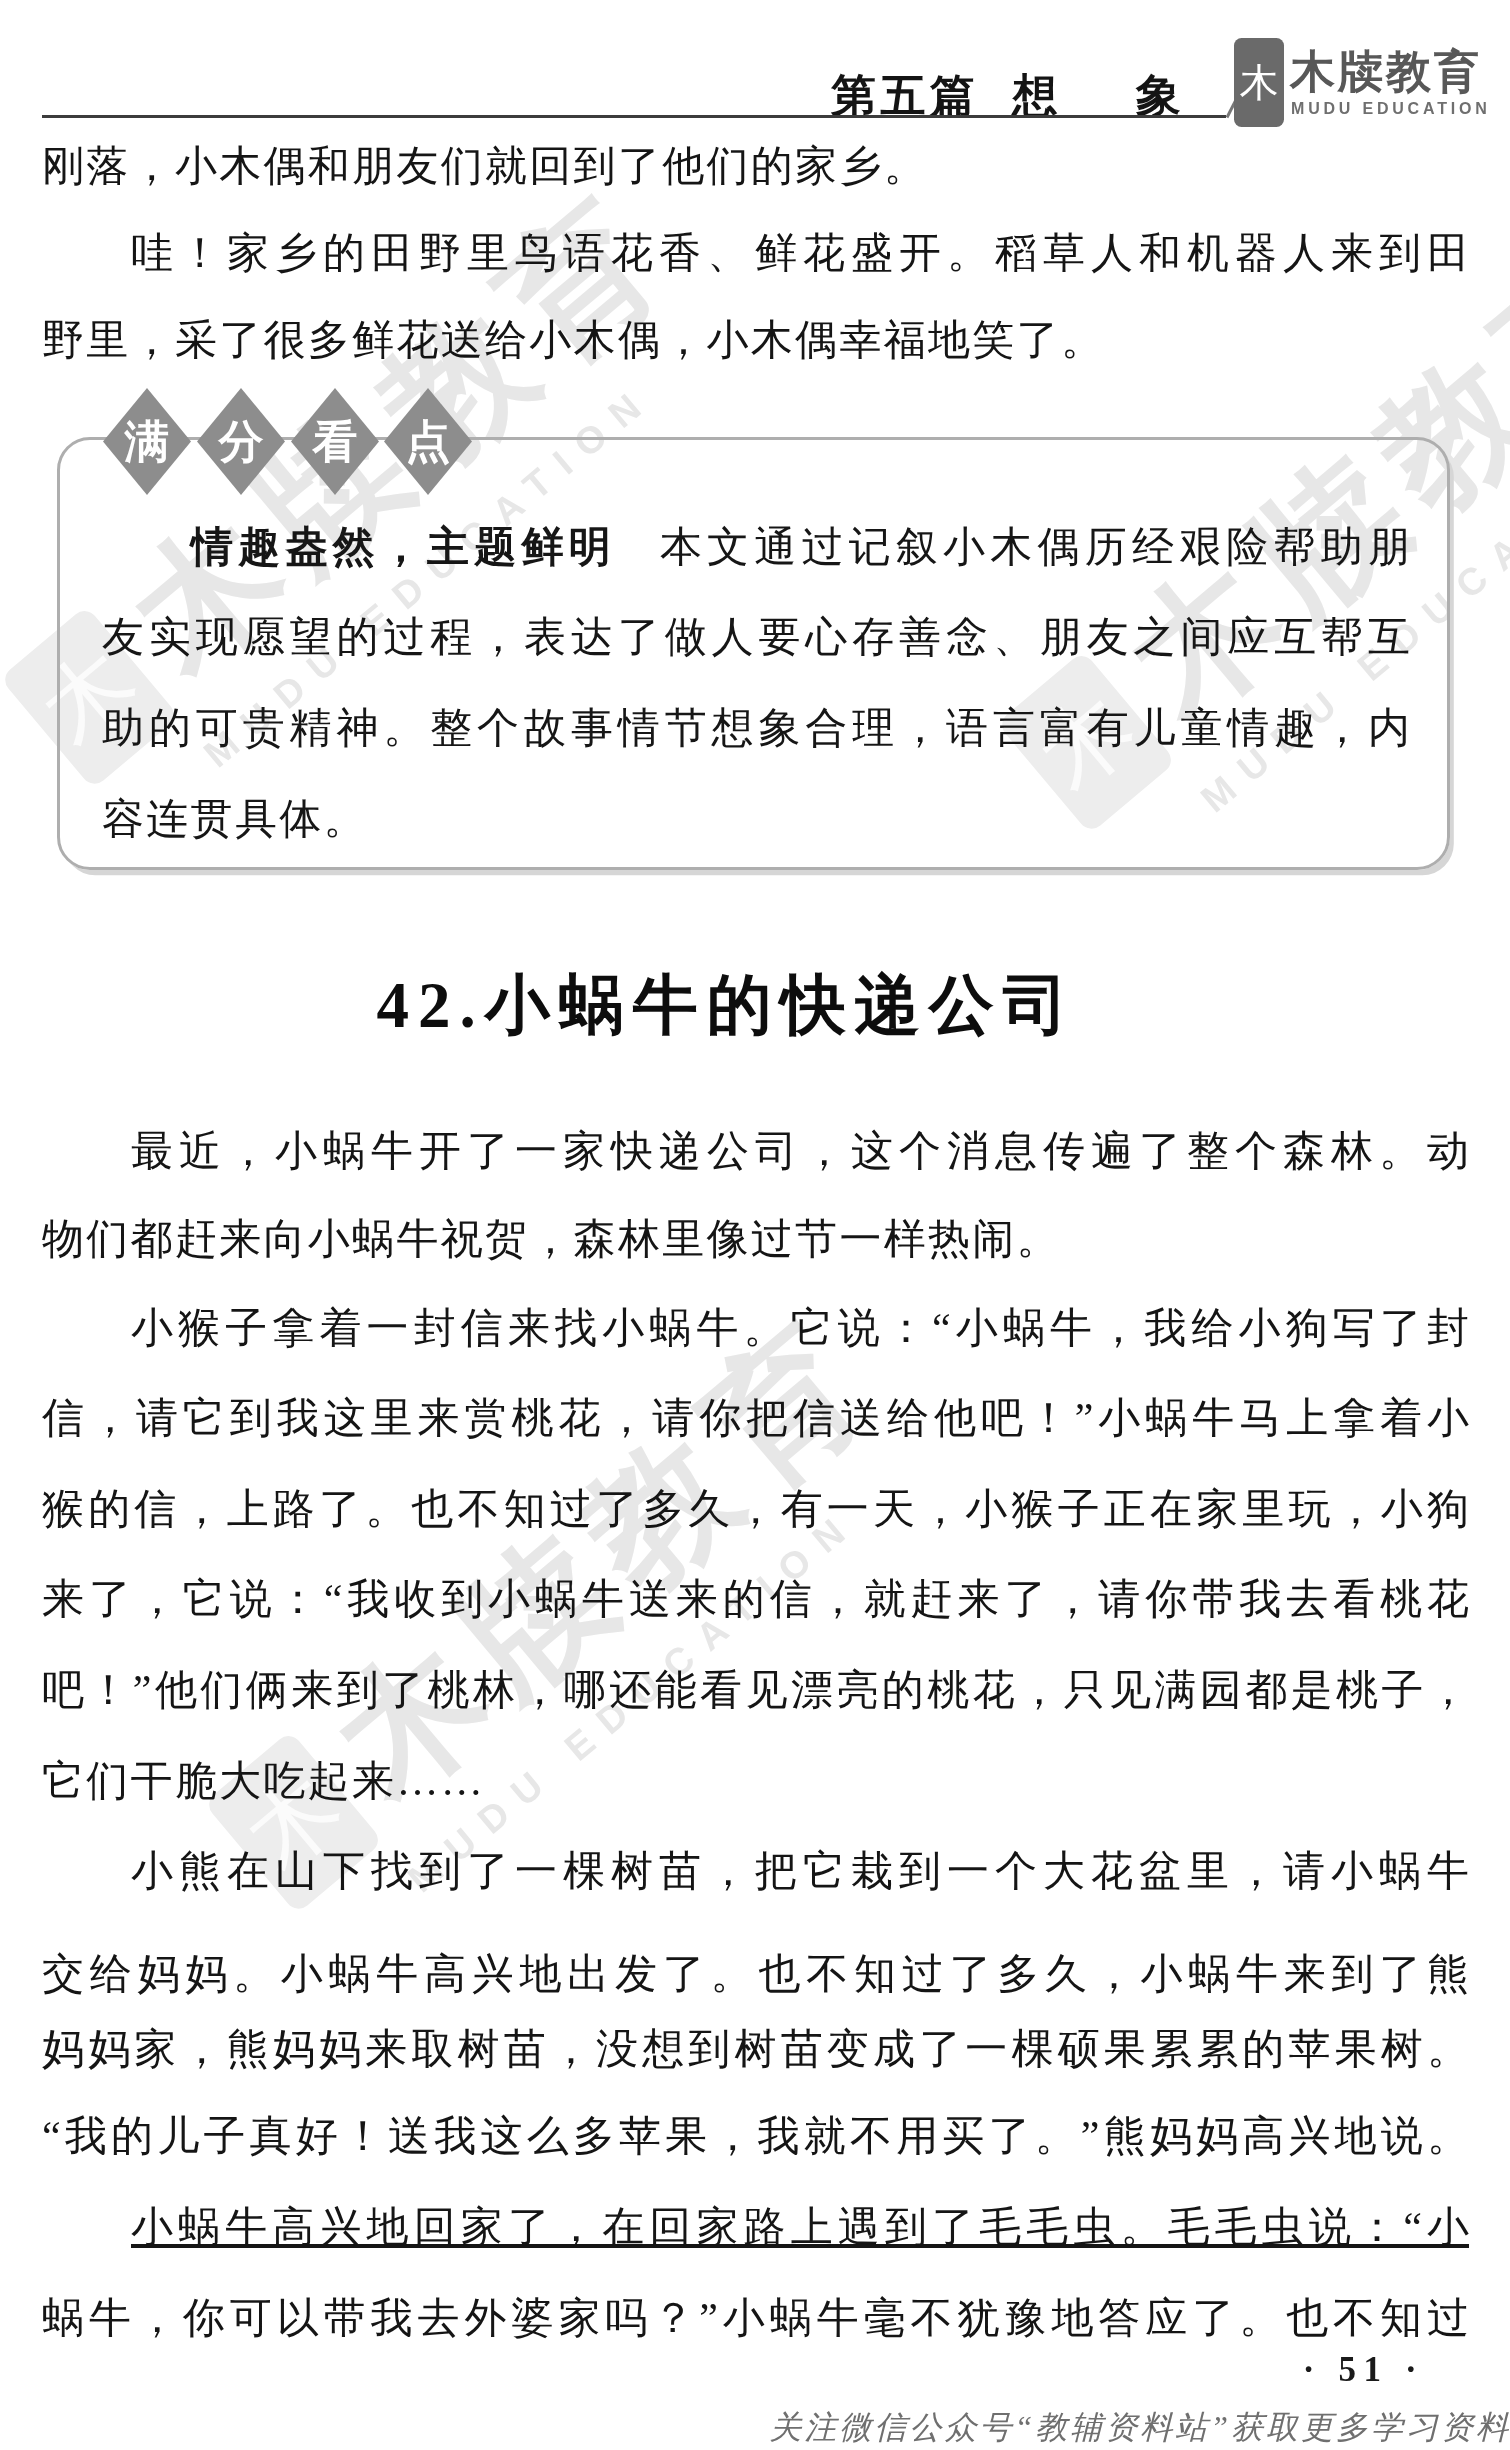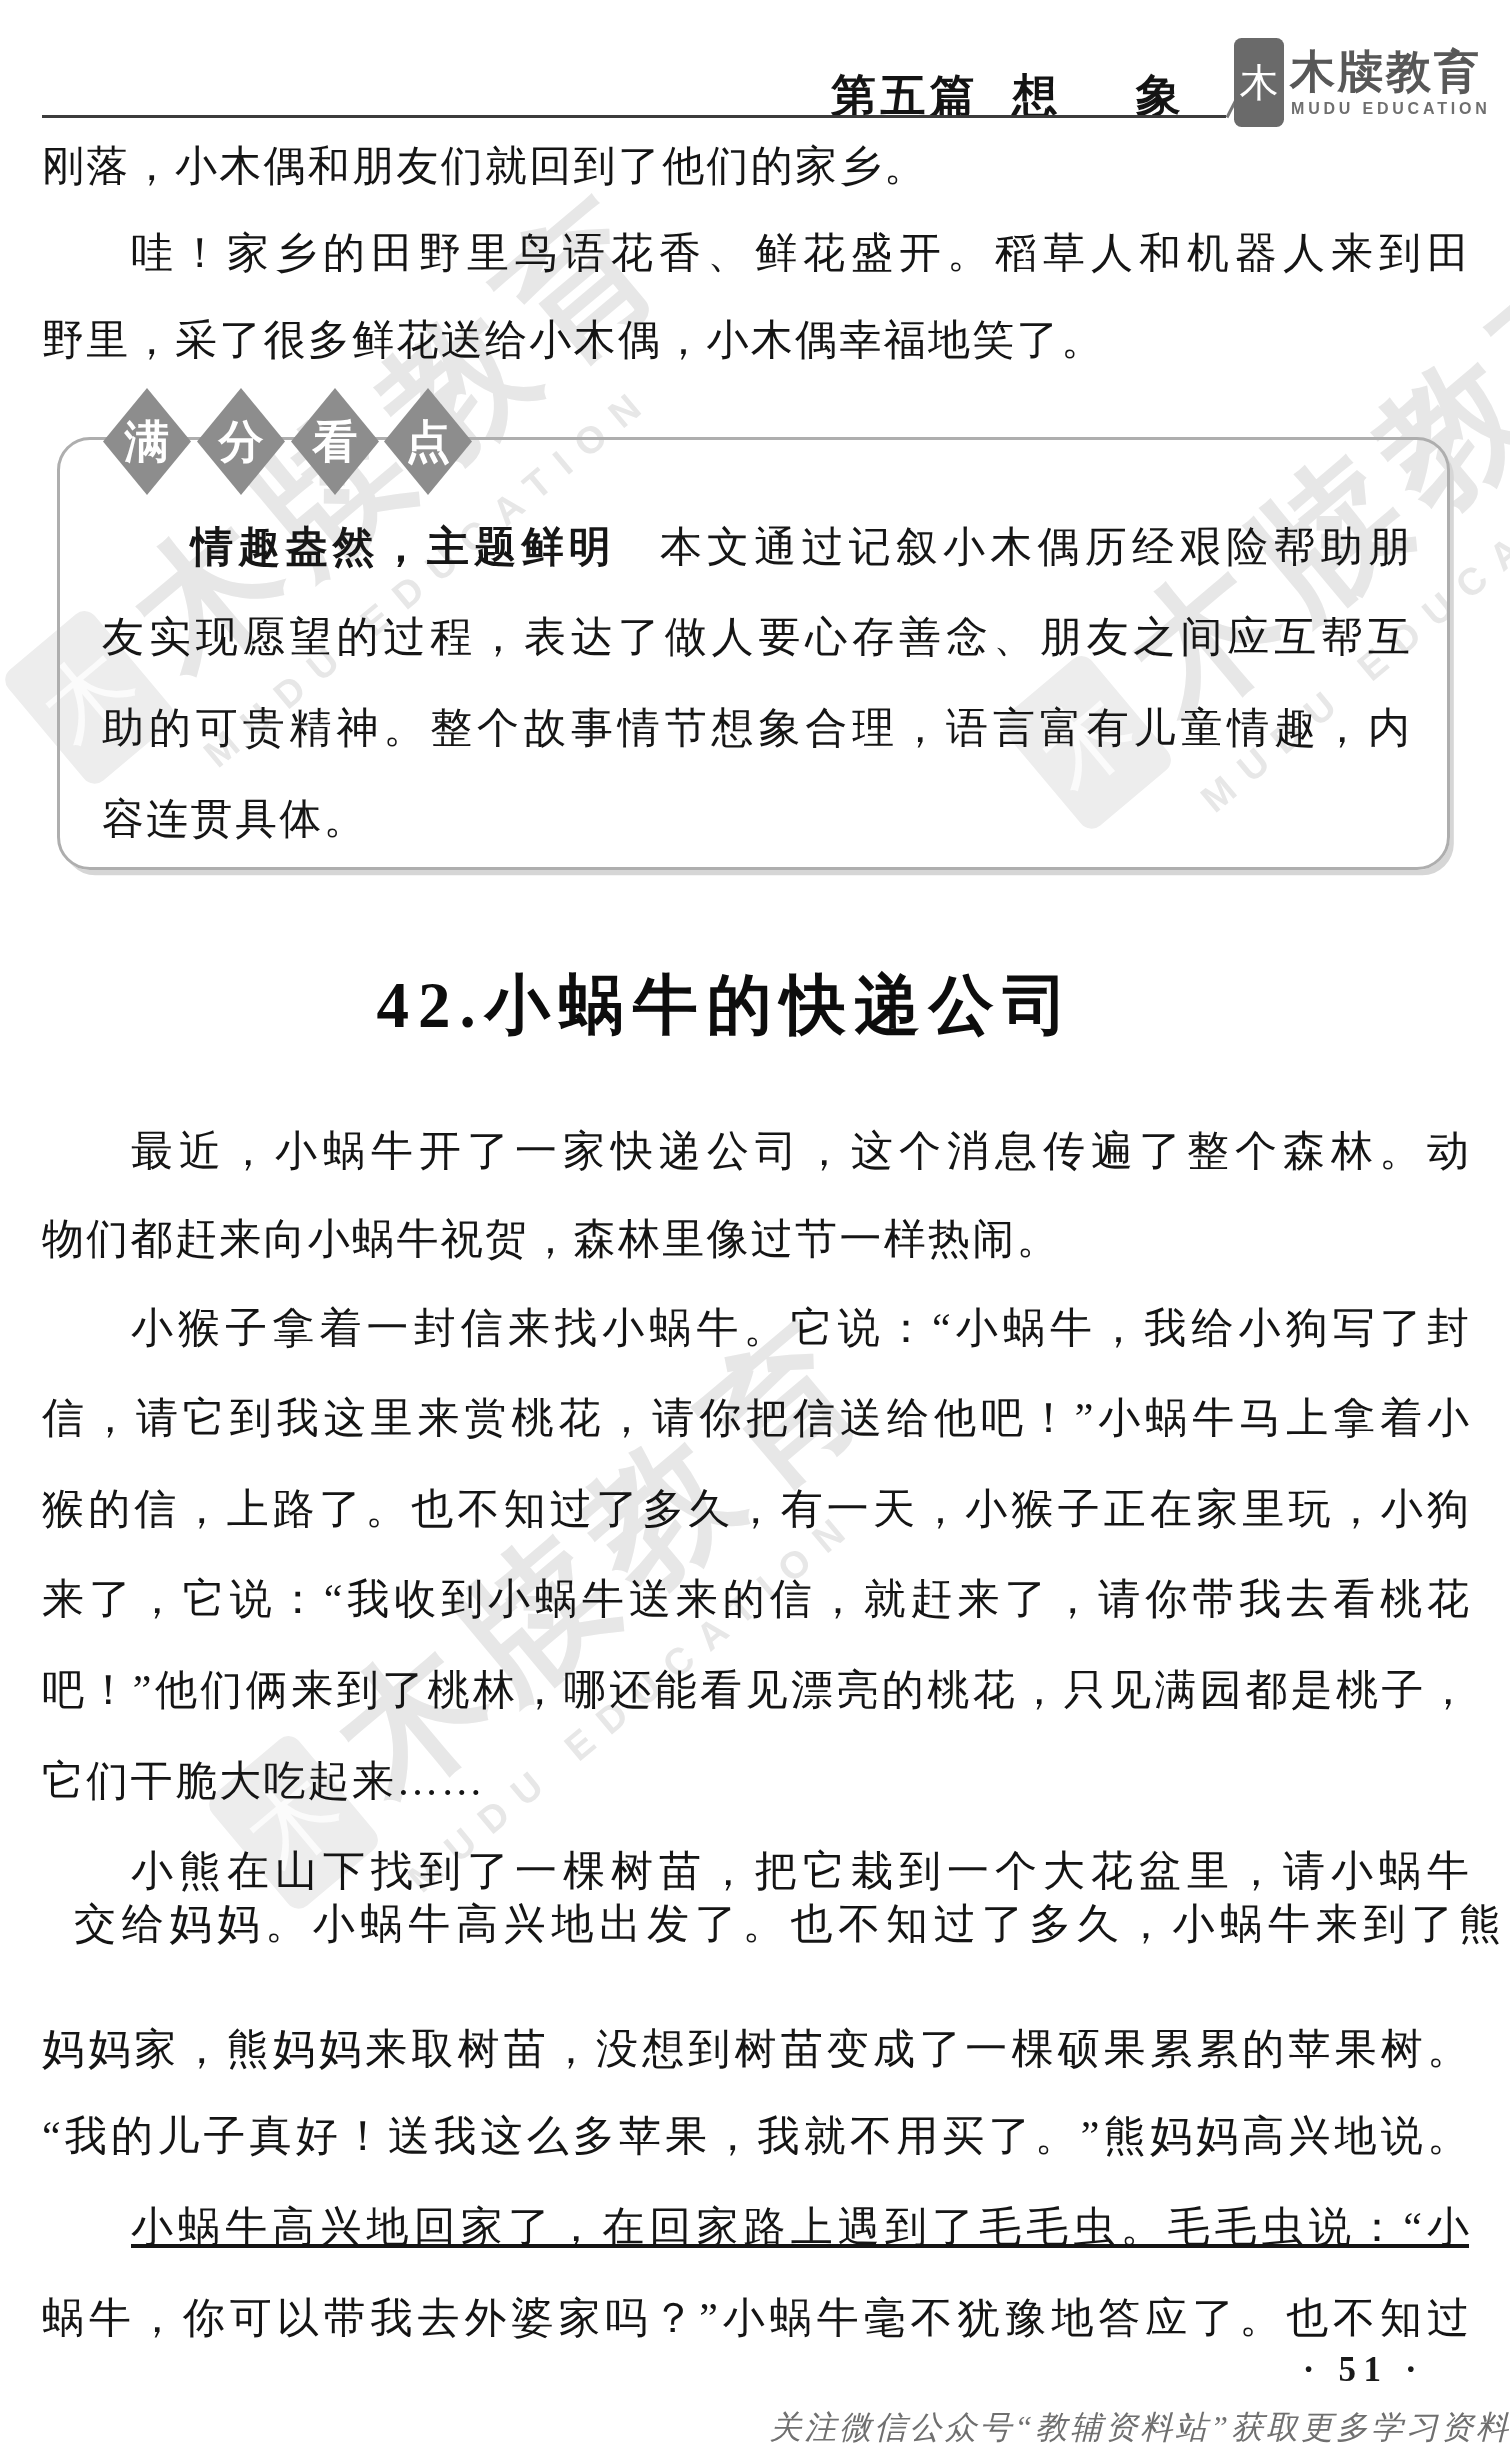--- a/index.html
+++ b/index.html
@@ -118,21 +118,21 @@
 
   <div class="line jline indent" style="top:1127px;">最近，小蜗牛开了一家快递公司，这个消息传遍了整个森林。动</div>
   <div class="line" style="top:1215px;">物们都赶来向小蜗牛祝贺，森林里像过节一样热闹。</div>
   <div class="line jline indent" style="top:1304px;">小猴子拿着一封信来找小蜗牛。它说：“小蜗牛，我给小狗写了封</div>
   <div class="line jline" style="top:1394px;">信，请它到我这里来赏桃花，请你把信送给他吧！”小蜗牛马上拿着小</div>
   <div class="line jline" style="top:1485px;">猴的信，上路了。也不知过了多久，有一天，小猴子正在家里玩，小狗</div>
   <div class="line jline" style="top:1575px;">来了，它说：“我收到小蜗牛送来的信，就赶来了，请你带我去看桃花</div>
   <div class="line jline" style="top:1666px;">吧！”他们俩来到了桃林，哪还能看见漂亮的桃花，只见满园都是桃子，</div>
   <div class="line" style="top:1757px;">它们干脆大吃起来……</div>
   <div class="line jline indent" style="top:1847px;">小熊在山下找到了一棵树苗，把它栽到一个大花盆里，请小蜗牛</div>
-  <div class="line jline" style="top:1900px;margin-left:32px;">交给妈妈。小蜗牛高兴地出发了。也不知过了多久，小蜗牛来到了熊</div>
+  <div class="line jline" style="top:1950px;">交给妈妈。小蜗牛高兴地出发了。也不知过了多久，小蜗牛来到了熊</div>
   <div class="line jline" style="top:2025px;">妈妈家，熊妈妈来取树苗，没想到树苗变成了一棵硕果累累的苹果树。</div>
   <div class="line jline" style="top:2112px;">“我的儿子真好！送我这么多苹果，我就不用买了。”熊妈妈高兴地说。</div>
   <div class="line jline indent" style="top:2203px;text-decoration:underline;">小蜗牛高兴地回家了，在回家路上遇到了毛毛虫。毛毛虫说：“小</div>
   <div class="line jline" style="top:2294px;">蜗牛，你可以带我去外婆家吗？”小蜗牛毫不犹豫地答应了。也不知过</div>
 
   <div class="page-num">· 51 ·</div>
   <div class="footer-note">关注微信公众号“教辅资料站”获取更多学习资料</div>
 
 </div>
 

